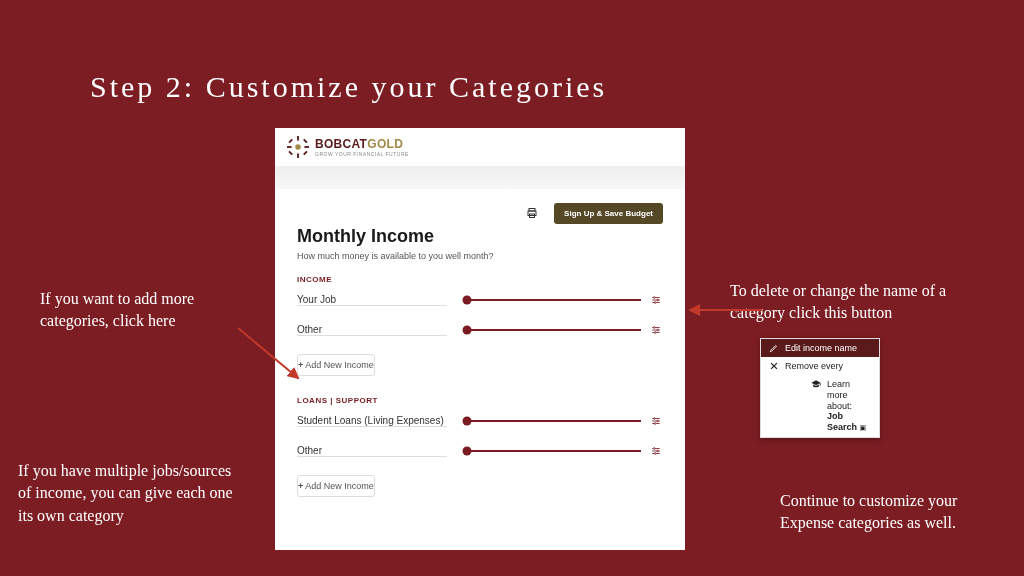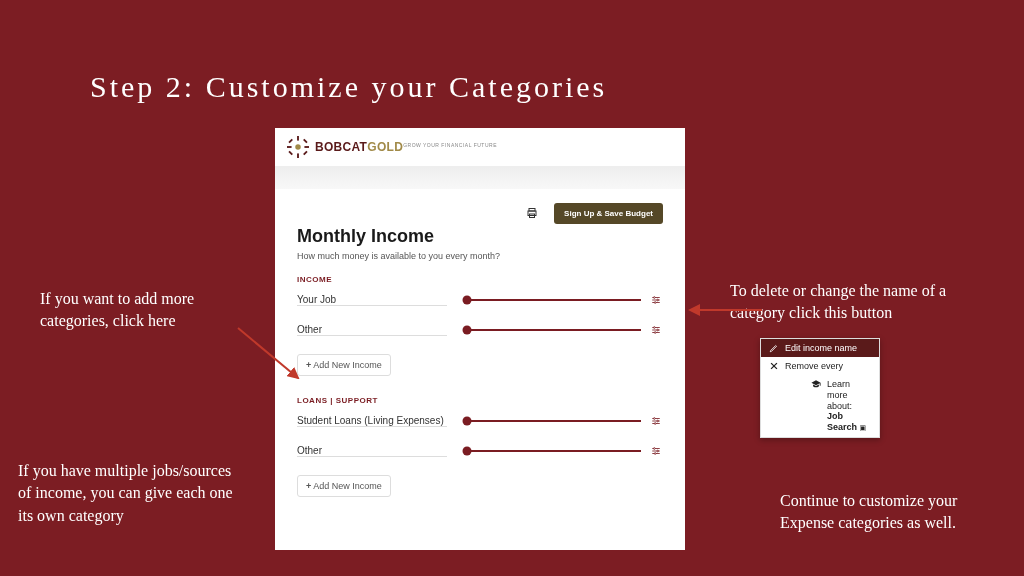--- a/index.html
+++ b/index.html
@@ -50,21 +50,21 @@
     padding: 8px 12px;
     gap: 6px;
     background: #fff;
     border-bottom: 1px solid #eee;
   }
   .logo-burst {
     width: 22px; height: 22px;
     display: flex; align-items: center; justify-content: center;
   }
   .logo-burst svg { width: 22px; height: 22px; }
-  .logo-text { display: flex; flex-direction: row; line-height: 1; }
+  .logo-text { display: flex; flex-direction: column; line-height: 1; }
   .logo-text .line1 { font-weight: bold; font-size: 12px; letter-spacing: 0.3px; }
   .logo-text .line1 .b1 { color: #5a1a1a; }
   .logo-text .line1 .b2 { color: #a18a48; }
   .logo-text .line2 { font-size: 5px; color: #888; letter-spacing: 0.5px; margin-top: 2px; }
 
   .hero-strip { height: 22px; background: linear-gradient(#eee, #f8f8f8); }
 
   .content {
     padding: 14px 22px 0 22px;
     background: #fff;
@@ -139,21 +139,21 @@
     display: flex;
     align-items: center;
     justify-content: center;
   }
   .sliders-icon { width: 10px; height: 10px; color: #7a1c22; }
   .add-btn {
     border: 1px solid #ddd;
     background: #fff;
     font-size: 9px;
     color: #555;
-    padding: 5px 8px;
+    padding: 5px 0;
     border-radius: 3px;
     margin-top: -4px;
     margin-bottom: 6px;
   }
   .add-btn .plus { font-weight: bold; margin-right: 2px; }
 
   
   .popup {
     position: absolute;
     left: 760px;
@@ -225,21 +225,21 @@
       <span>
         <svg class="print-icon" viewBox="0 0 24 24" fill="none" stroke="currentColor" stroke-width="2">
             <rect x="6" y="3" width="12" height="5"></rect>
             <rect x="4" y="8" width="16" height="9"></rect>
             <rect x="7" y="14" width="10" height="7"></rect>
           </svg>
       </span>
       <button class="signup-btn">Sign Up &amp; Save Budget</button>
     </div>
     <div class="h1">Monthly Income</div>
-    <div class="sub">How much money is available to you every month?</div>
+    <div class="sub">How much money is available to you well month?</div>
 
     <div class="section-label">INCOME</div>
     <div class="row">
       <div class="row-label">Your Job</div>
       <div class="slider-wrap">
           <div class="slider-track">
             <div class="slider-handle"></div>
           </div>
         </div>
       <div class="row-controls">

